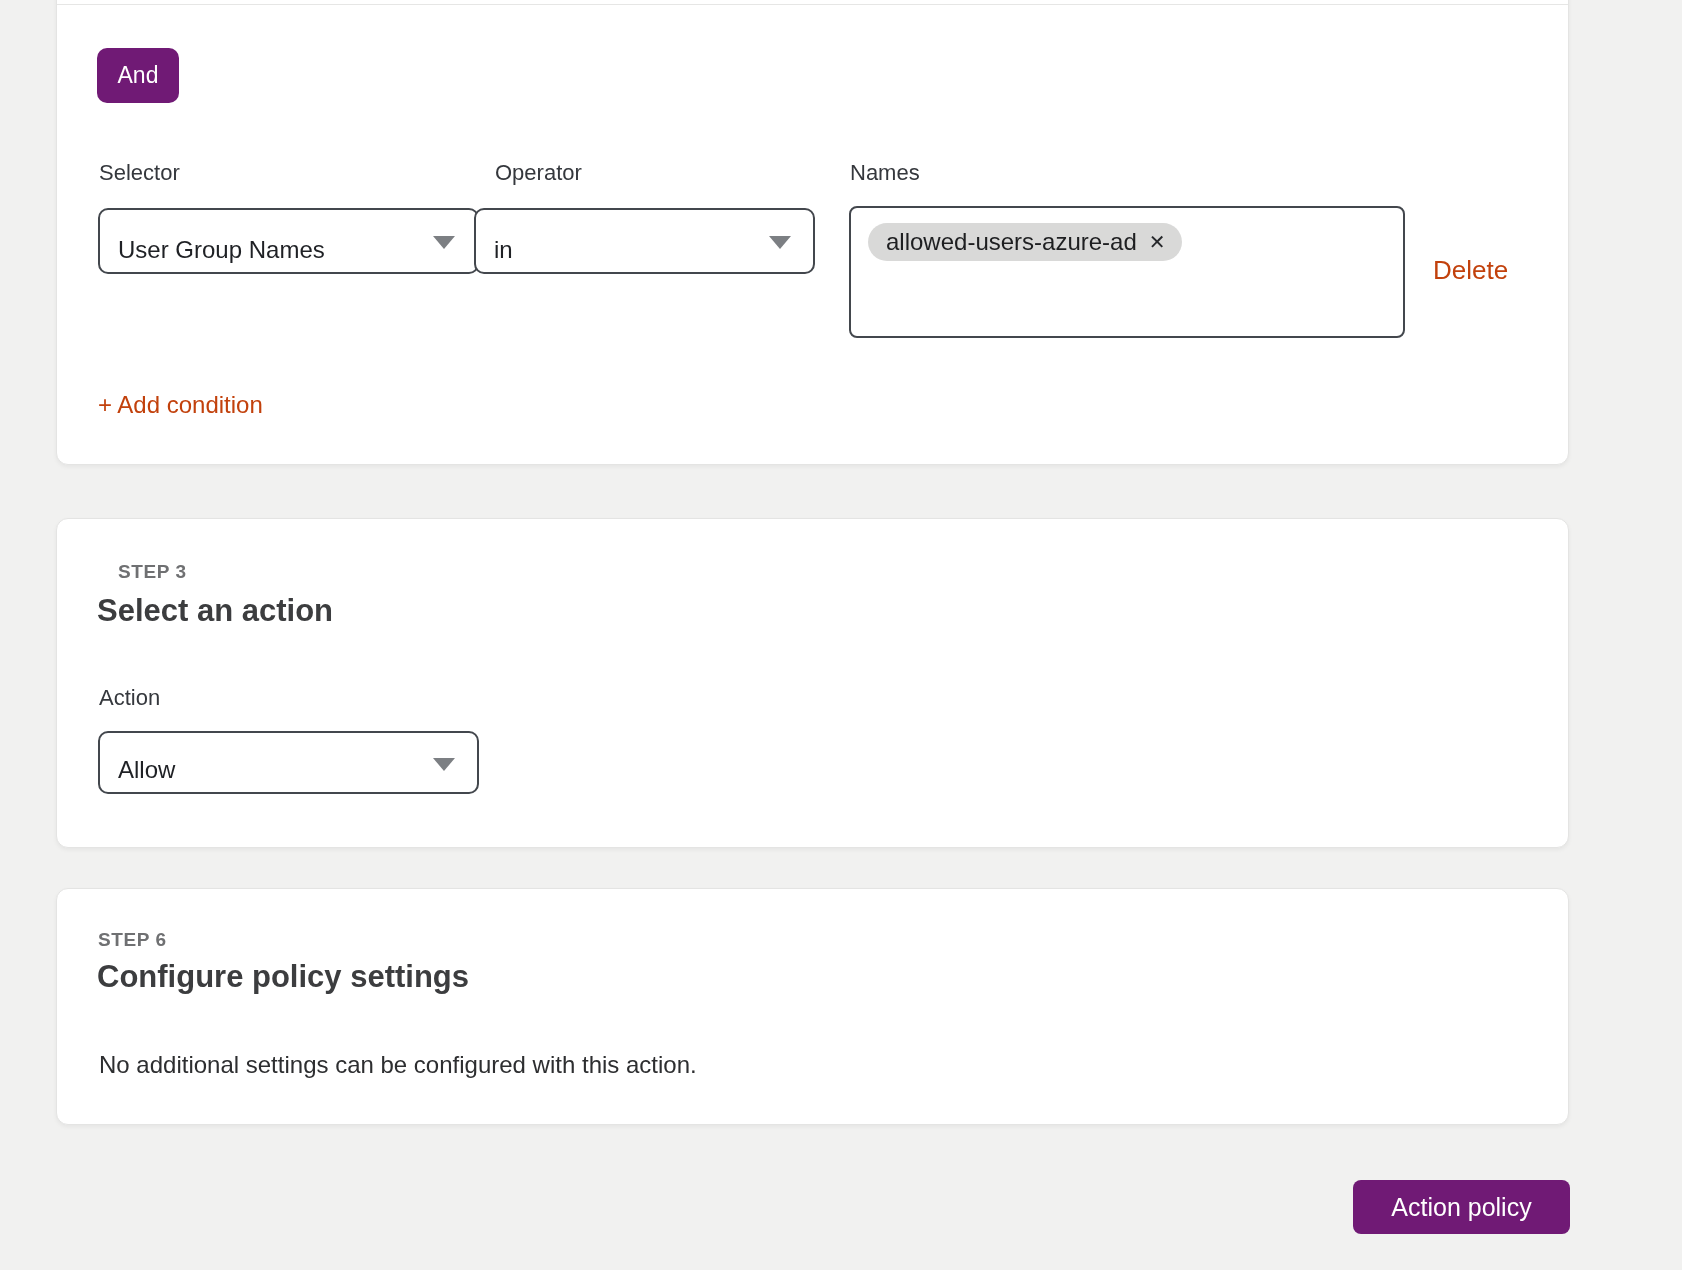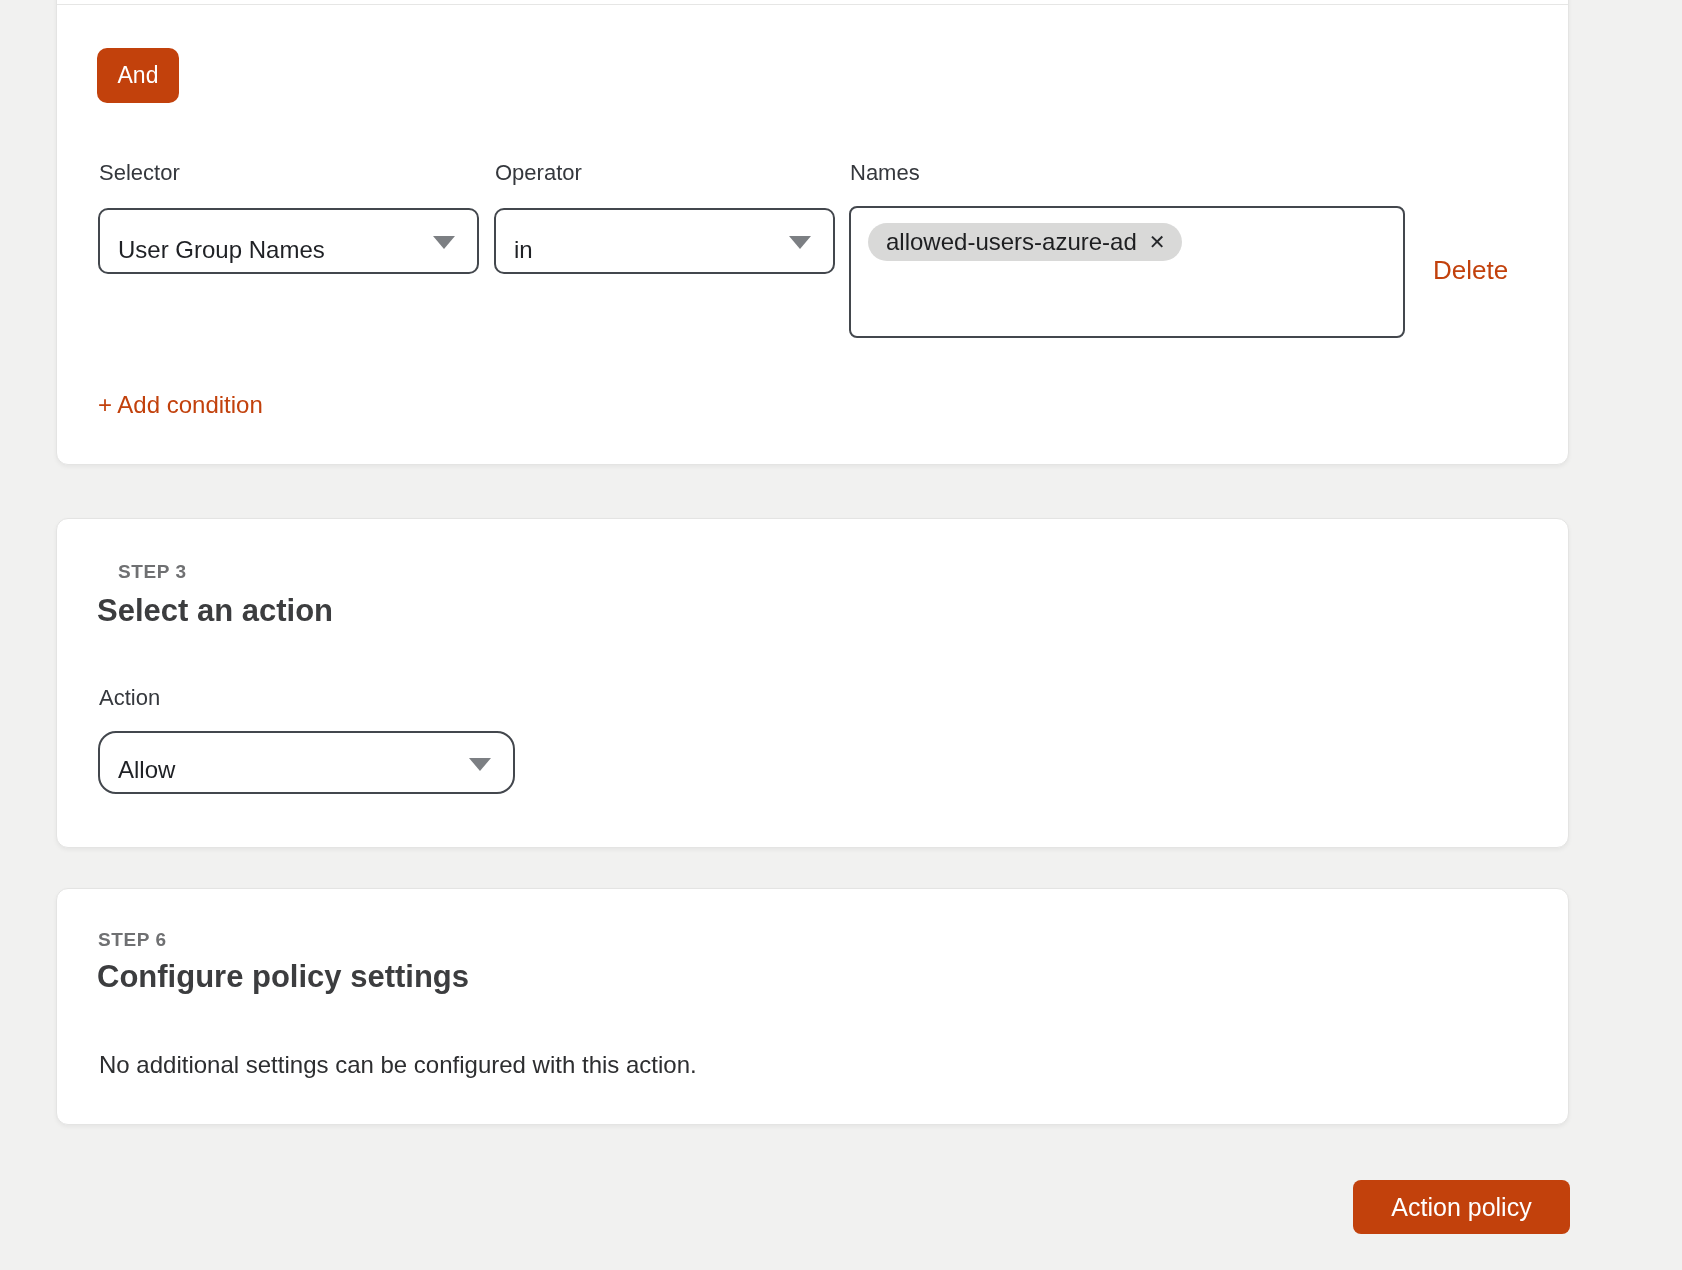--- a/index.html
+++ b/index.html
@@ -33,21 +33,21 @@
     position: absolute;
     left: 0; right: 0; top: 43px;
     height: 1px;
     background: #e6e6e5;
   }
 
   .btn {
     display: flex;
     align-items: center;
     justify-content: center;
-    background: #c2410c;
+    background: #701a75;
     color: #ffffff;
     border: none;
     border-radius: 10px;
     cursor: pointer;
     font-family: inherit;
   }
   .and-btn {
     position: absolute;
     left: 40px; top: 87px;
     width: 82px; height: 55px;
@@ -79,22 +79,22 @@
     border-radius: 10px;
     background: #ffffff;
     display: flex;
     align-items: flex-end;
     padding: 0 52px 8px 18px;
     font-size: 24px;
     color: #1f2125;
     cursor: pointer;
   }
   .selector-dd { left: 41px; top: 247px; width: 381px; }
-  .operator-dd { left: 437px; top: 247px; width: 341px; }
-  .action-dd   { left: 41px;  top: 212px; width: 417px; height: 63px; border-radius: 18px; }
+  .operator-dd { left: 417px; top: 247px; width: 341px; }
+  .action-dd   { left: 41px;  top: 212px; width: 381px; height: 63px; }
 
   .caret {
     position: absolute;
     right: 22px;
     top: 50%;
     margin-top: -5px;
     width: 0; height: 0;
     border-left: 11px solid transparent;
     border-right: 11px solid transparent;
     border-top: 13px solid #7c7f83;

